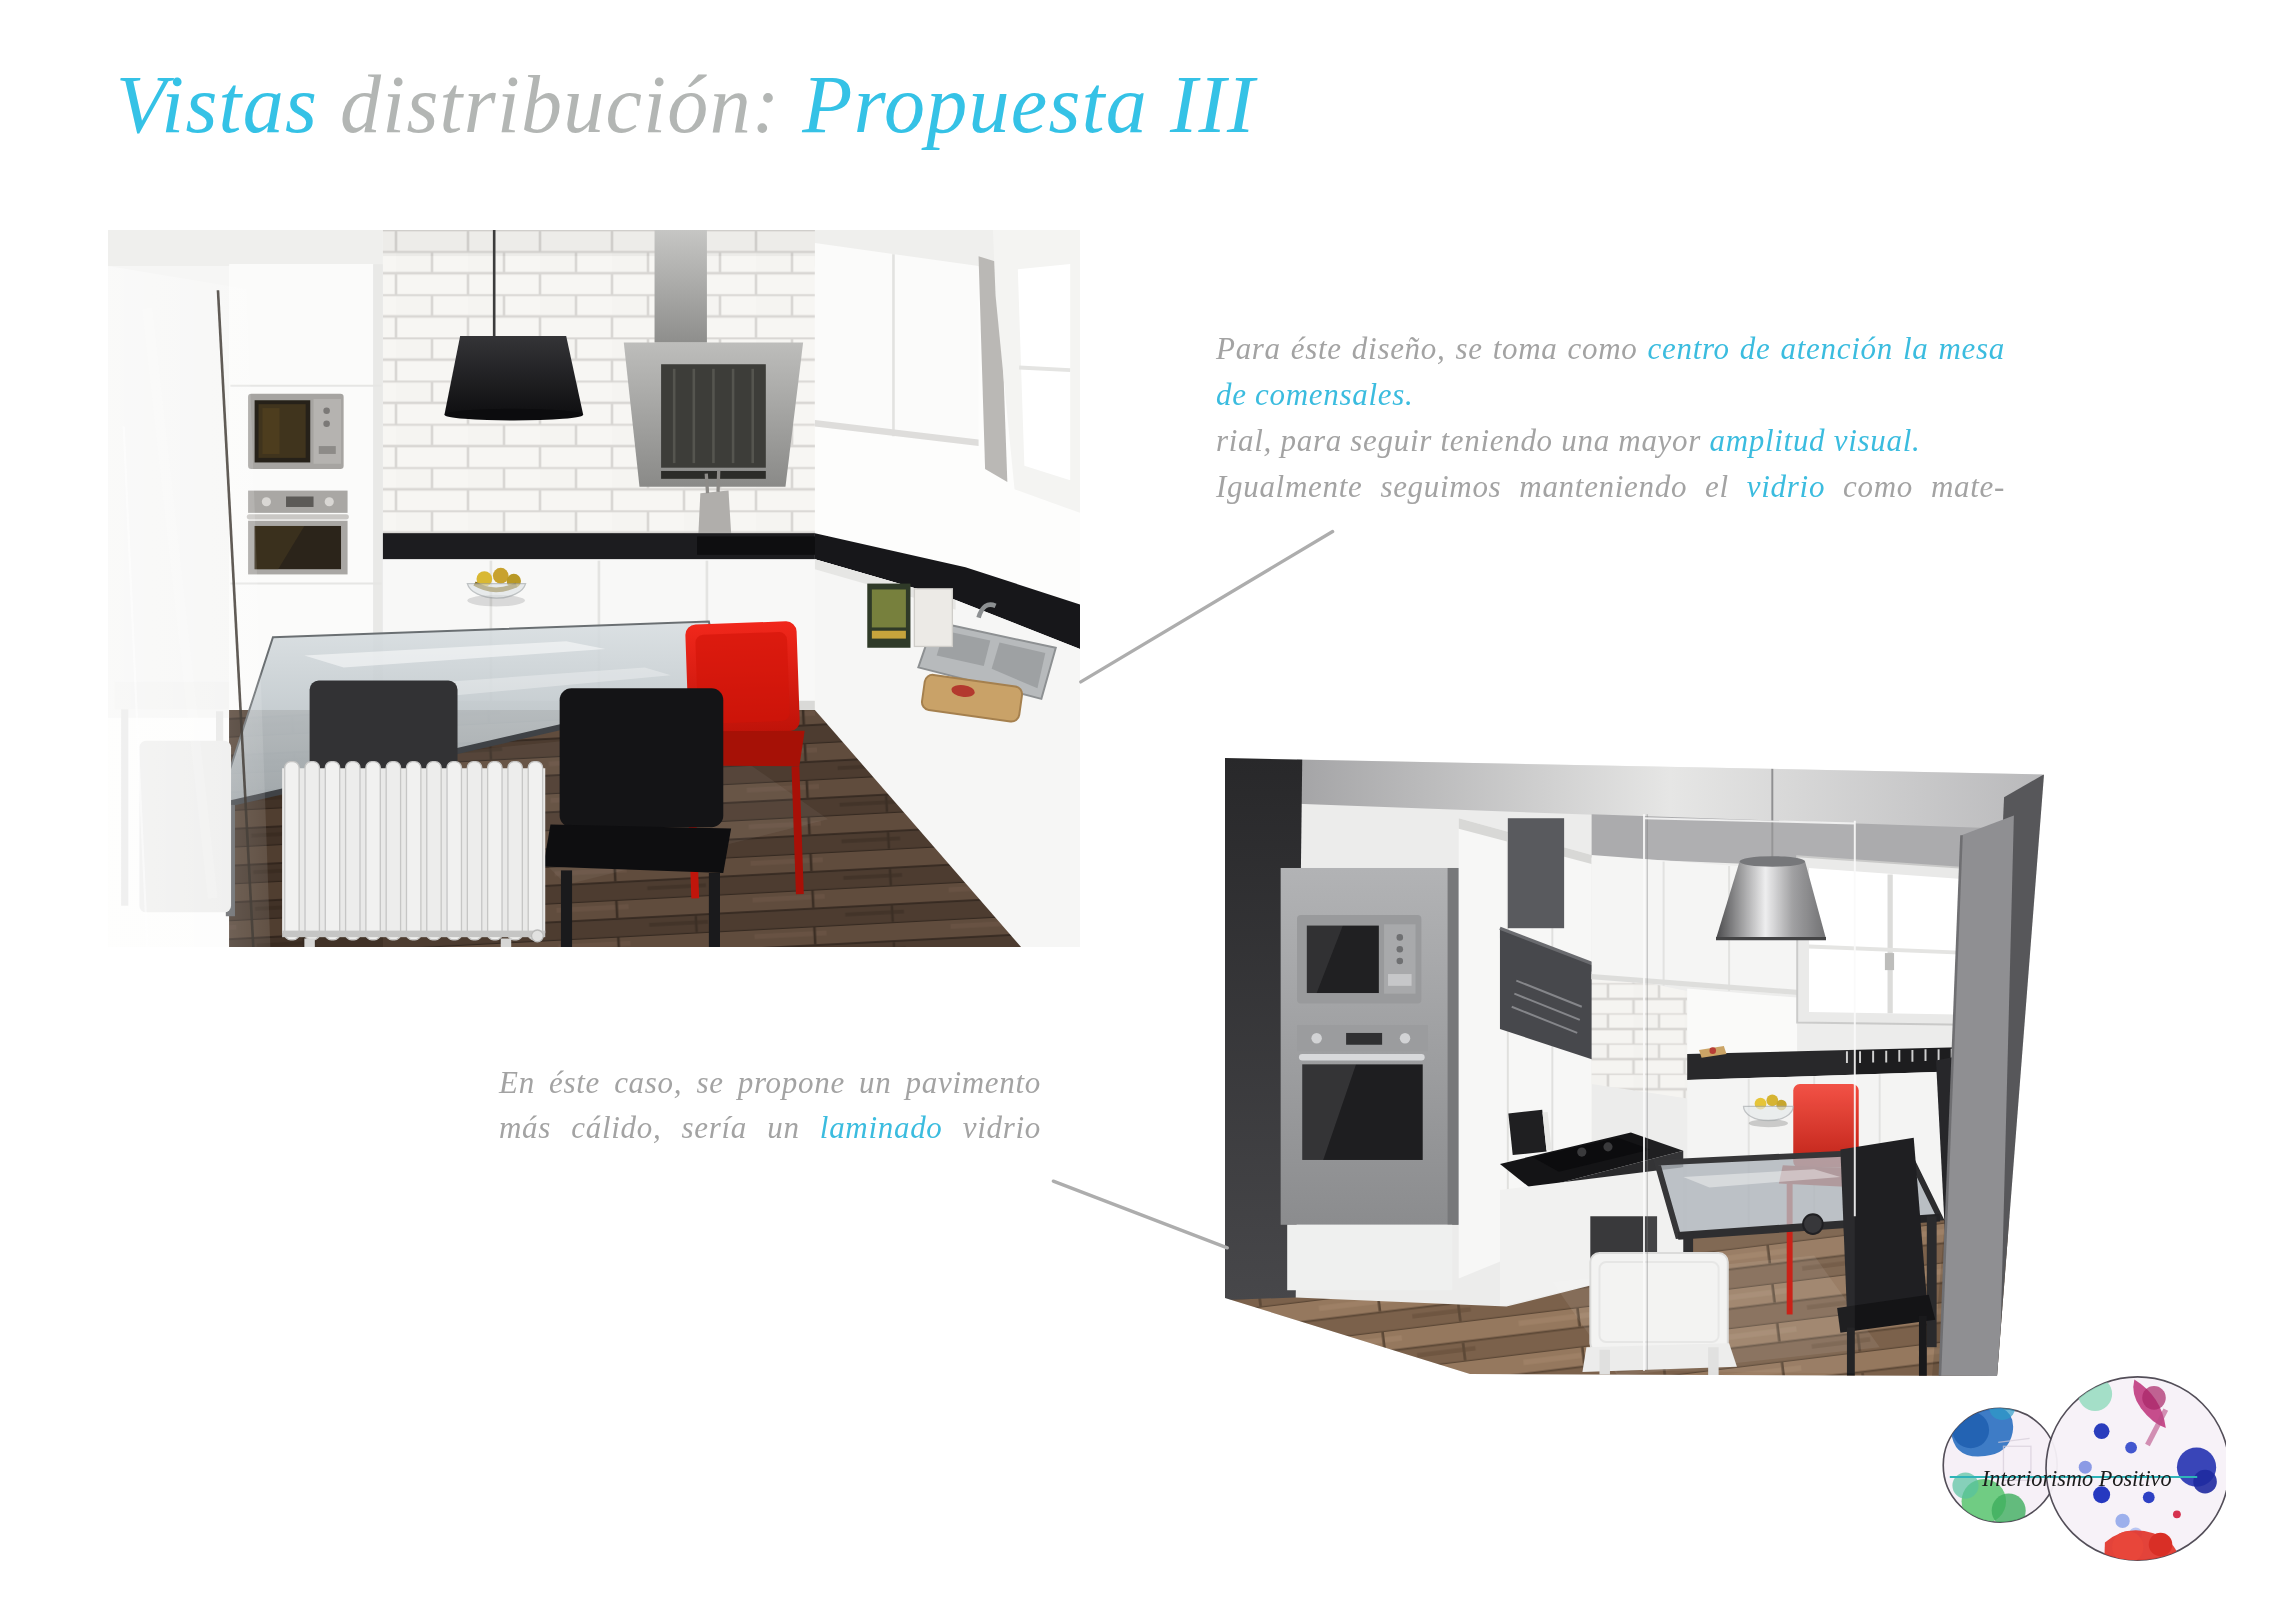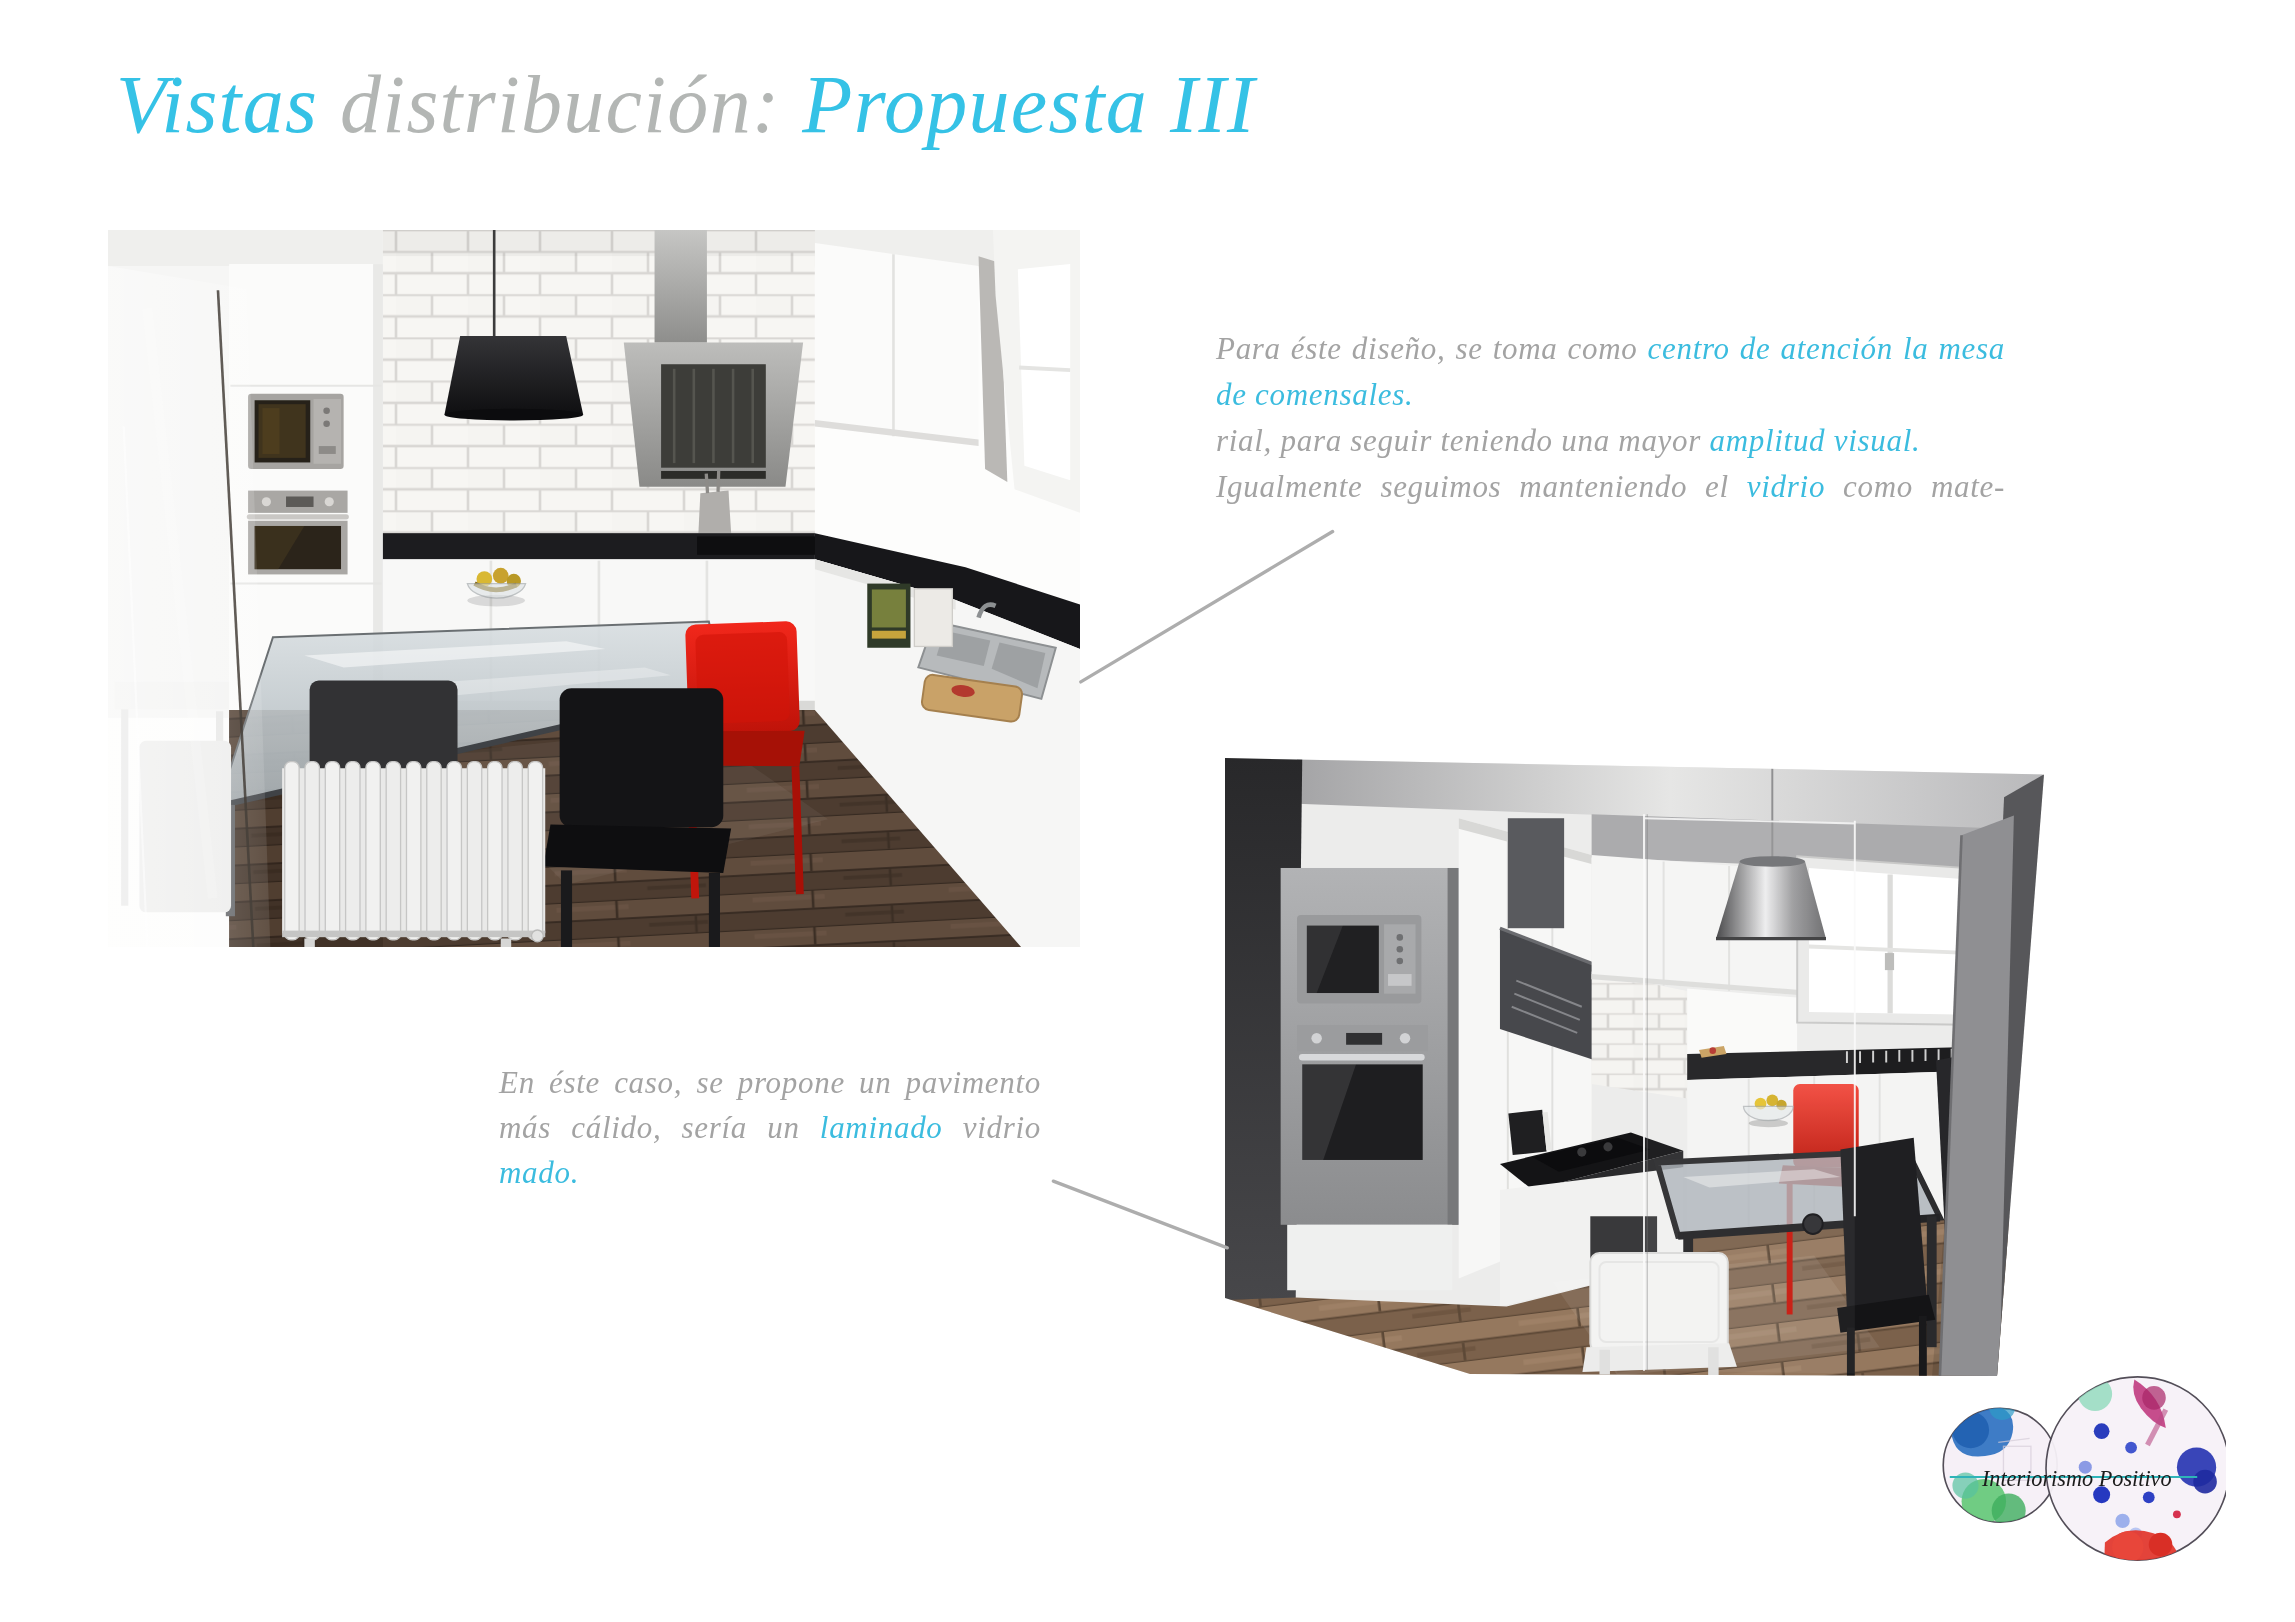--- a/index.html
+++ b/index.html
@@ -278,21 +278,20 @@
   <div class="para para1">
     <div class="pline"><span class="g">Para éste diseño, se toma como </span><span class="c">centro de atención la mesa</span></div>
     <div class="pline short"><span class="c">de comensales.</span></div>
     <div class="pline short"><span class="g">rial, para seguir teniendo una mayor </span><span class="c">amplitud visual.</span></div>
     <div class="pline"><span class="g">Igualmente seguimos manteniendo el </span><span class="c">vidrio</span><span class="g"> como mate-</span></div>
   </div>
 
   <div class="para para2">
     <div class="pline"><span class="g">En éste caso, se propone un pavimento</span></div>
     <div class="pline"><span class="g">más cálido, sería un </span><span class="c">laminado</span><span class="g"> vidrio</span></div>
-    <div class="pline short"><span class="c">mado.</span></div>
   </div>
 
   <figure class="fig2">
     <svg viewBox="0 0 1251 944" preserveAspectRatio="none">
       <defs>
         <pattern id="s2-tiles" width="78" height="46" patternUnits="userSpaceOnUse">
           <rect width="78" height="46" fill="#d8d6d3"></rect>
           <rect x="2" y="2" width="74" height="20" fill="#f5f4f1"></rect>
           <rect x="-37" y="24" width="74" height="20" fill="#f3f2ef"></rect>
           <rect x="41" y="24" width="74" height="20" fill="#f5f4f1"></rect>

